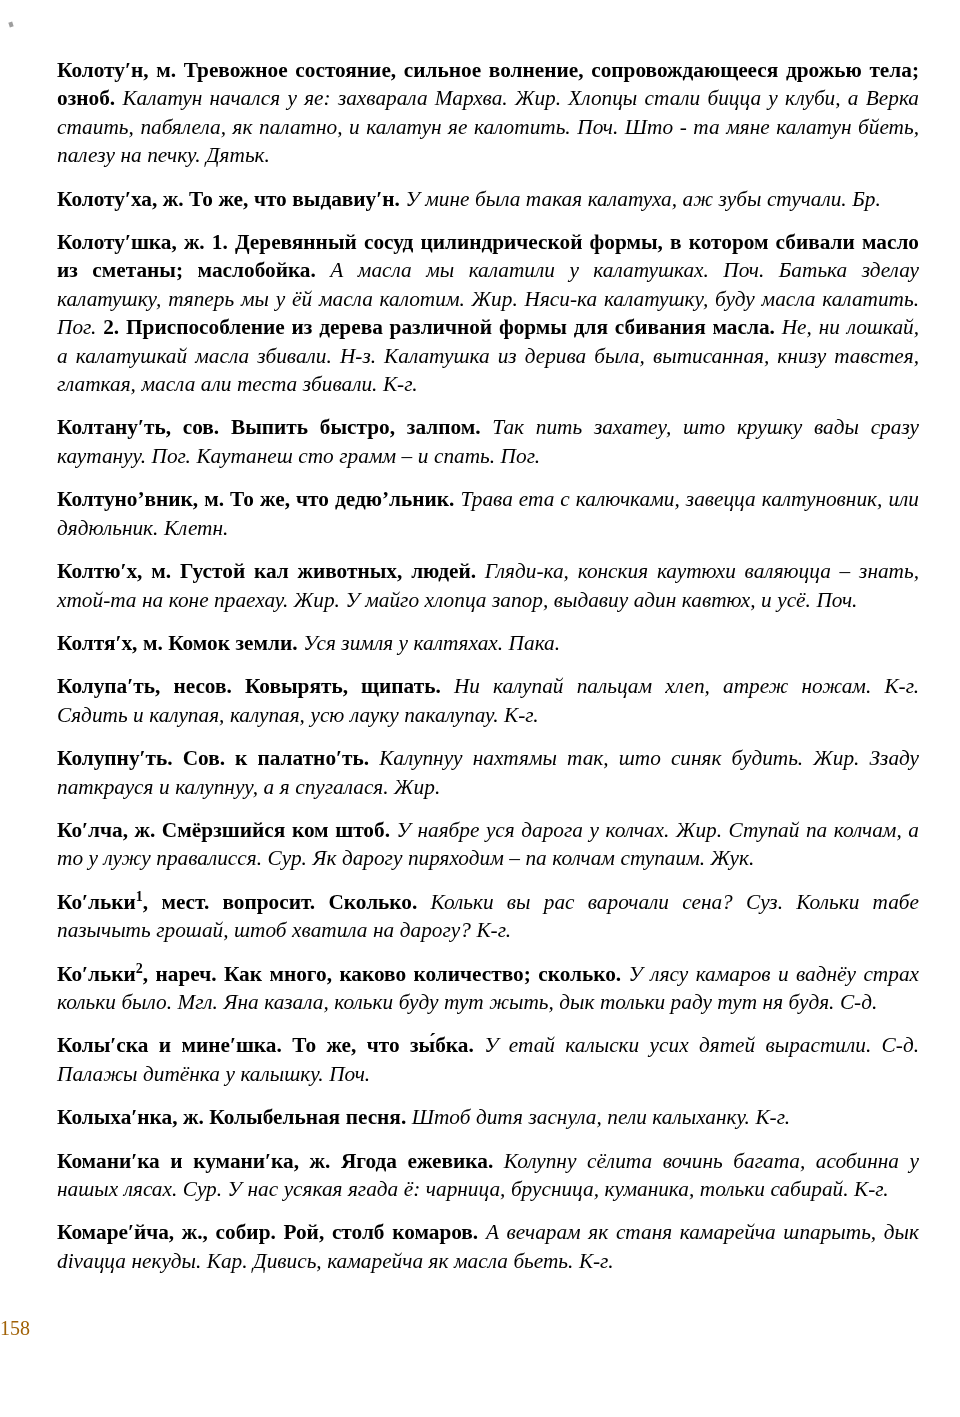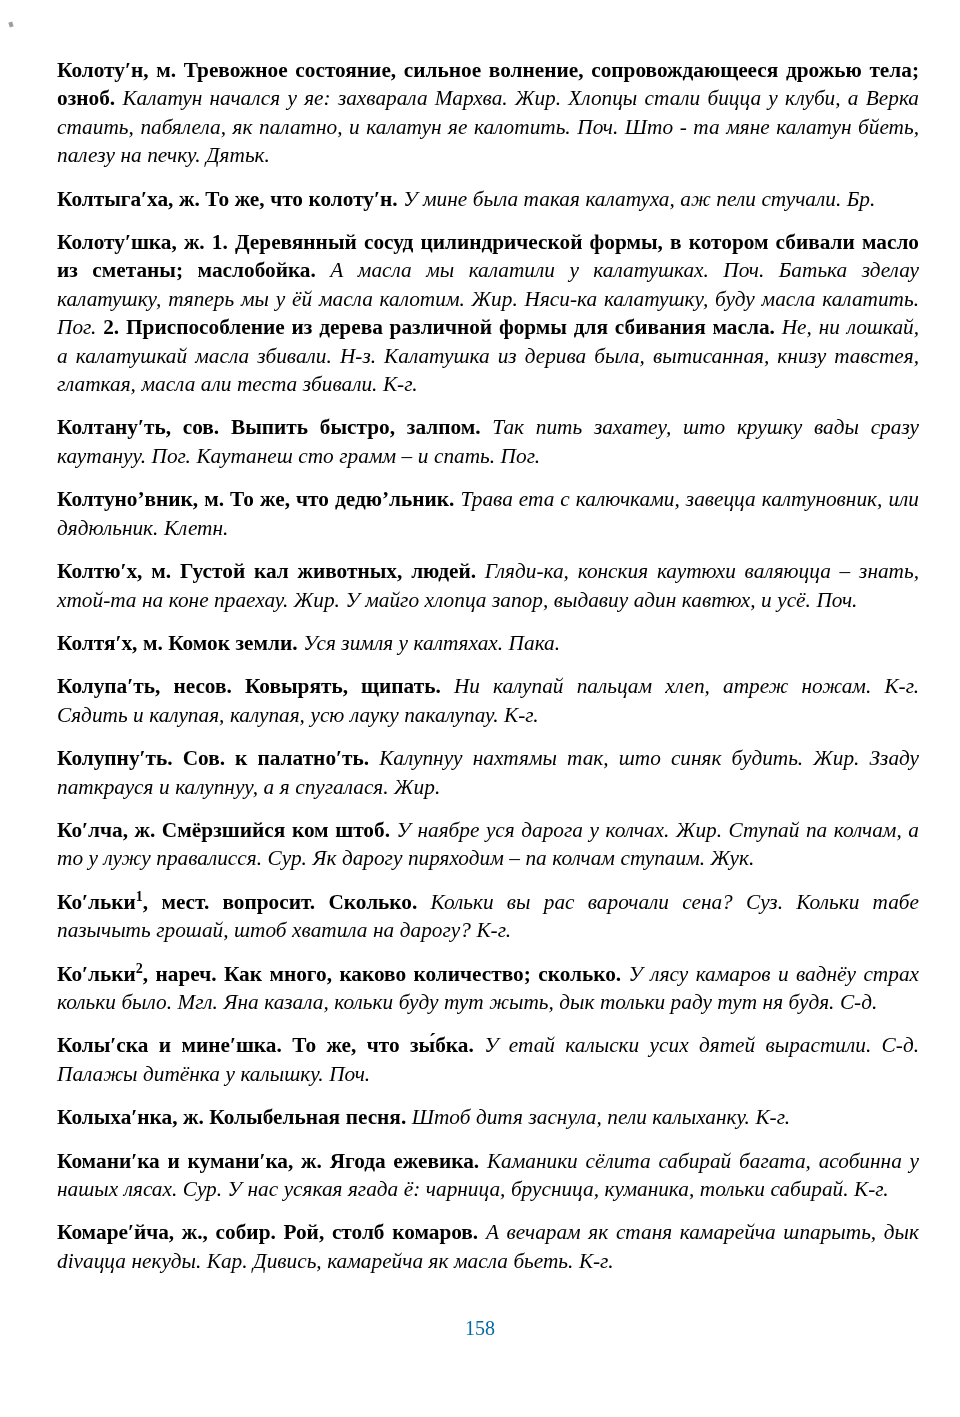--- a/index.html
+++ b/index.html
@@ -77,44 +77,44 @@
   
   .sense {
     font-weight: bold;
   }
 
   .page-number {
     position: absolute;
     left: 0;
     top: 1306px;
     width: 960px;
-    text-align: center;
+    text-align: left;
     font-size: 20px;
     line-height: 24px;
     font-family: "Liberation Serif", "DejaVu Serif", serif;
-    color: #0369a1;
+    color: #a16207;
   }
 </style>
 </head>
 <body>
 
 <div class="page">
 
   <div class="scan-speck"></div>
 
   <div class="text-column">
 
     <p class="entry">
       <span class="hw">Колоту′н, м. Тревожное состояние, сильное волнение, сопровождающееся дрожью тела; озноб.</span>
       <span class="ex">Калатун начался у яе: захварала Мархва. Жир. Хлопцы стали бицца у клуби, а Верка стаить, пабялела, як палатно, и калатун яе калотить. Поч. Што - та мяне калатун бйеть, палезу на печку. Дятьк.</span>
     </p>
 
     <p class="entry">
-      <span class="hw">Колтыга′ха, ж. То же, что колоту′н.</span>
-      <span class="ex">У мине была такая калатуха, аж пели стучали. Бр.</span>
+      <span class="hw">Колоту′ха, ж. То же, что выдавиу′н.</span>
+      <span class="ex">У мине была такая калатуха, аж зубы стучали. Бр.</span>
     </p>
 
     <p class="entry">
       <span class="hw">Колоту′шка, ж. </span><span class="sense">1.</span><span class="hw"> Деревянный сосуд цилиндрической формы, в котором сбивали масло из сметаны; маслобойка.</span><span class="ex"> А масла мы калатили у калатушках. Поч. Батька зделау калатушку, тяперь мы у ёй масла калотим. Жир. Няси-ка калатушку, буду масла калатить. Пог. </span><span class="sense">2.</span><span class="hw"> Приспособление из дерева различной формы для сбивания масла.</span><span class="ex"> Не, ни лошкай, а калатушкай масла збивали. Н-з.  Калатушка из дерива была, вытисанная, книзу тавстея, глаткая, масла али теста збивали.  К-г.</span>
     </p>
 
     <p class="entry">
       <span class="hw">Колтану′ть, сов. Выпить быстро, залпом.</span>
       <span class="ex">Так пить захатеу, што крушку вады сразу каутануу. Пог. Каутанеш сто грамм – и спать. Пог.</span>
     </p>
@@ -165,21 +165,21 @@
       <span class="ex">У етай калыски усих дятей вырастили. С-д. Палажы дитёнка у калышку. Поч.</span>
     </p>
 
     <p class="entry">
       <span class="hw">Колыха′нка, ж. Колыбельная песня.</span>
       <span class="ex">Штоб дитя заснула, пели калыханку. К-г.</span>
     </p>
 
     <p class="entry">
       <span class="hw">Комани′ка и кумани′ка, ж. Ягода ежевика.</span>
-      <span class="ex">Каманики сёлита сабирай багата, асобинна у нашых лясах. Сур. У нас усякая ягада ё: чарница, брусница, куманика, тольки сабирай. К-г.</span>
+      <span class="ex">Колупну сёлита вочинь багата, асобинна у нашых лясах. Сур. У нас усякая ягада ё: чарница, брусница, куманика, тольки сабирай. К-г.</span>
     </p>
 
     <p class="entry">
       <span class="hw">Комаре′йча, ж., собир. Рой, столб комаров.</span>
       <span class="ex">А вечарам як станя камарейча шпарыть, дык divацца некуды. Кар. Дивись, камарейча як масла бьеть. К-г.</span>
     </p>
 
   </div>
 
   <div class="page-number">158</div>

